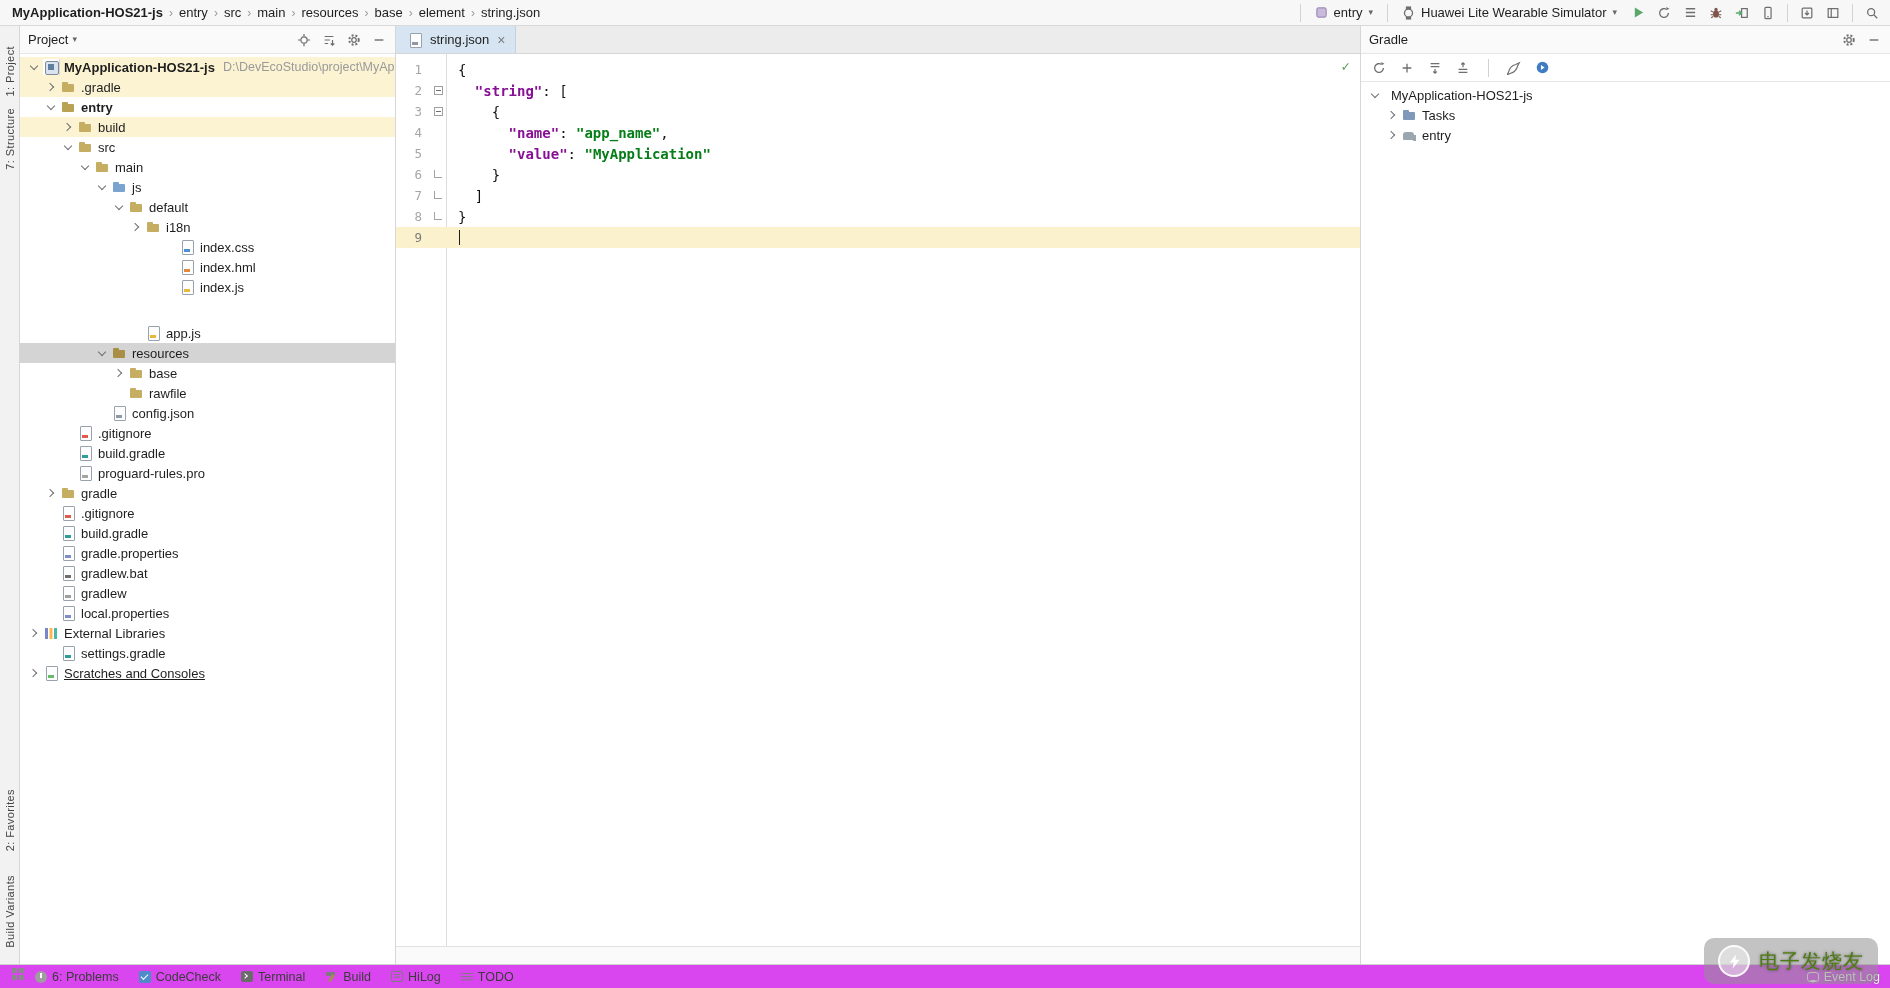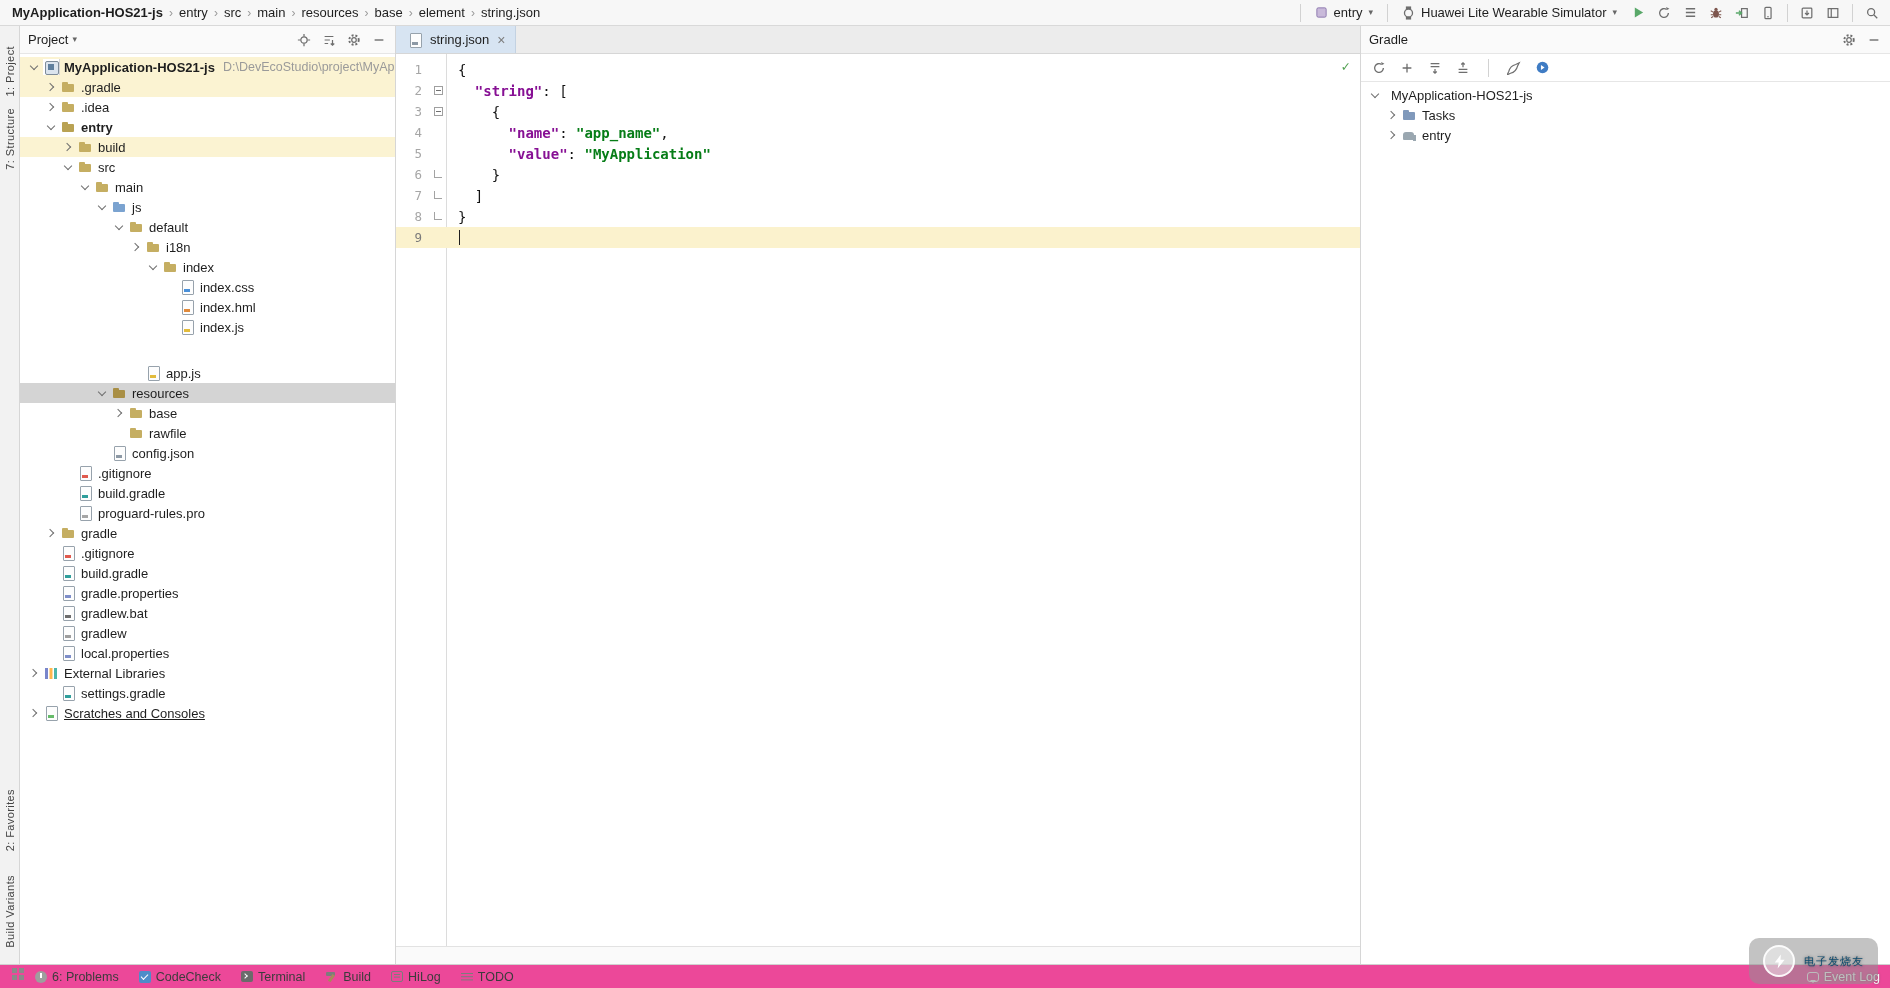--- a/index.html
+++ b/index.html
@@ -95,21 +95,21 @@
   .code span{white-space:pre}
   .caret-bar{display:inline-block;width:1px;height:15px;background:#1e1e1e;margin-left:1px}
   .inspect-ok{position:absolute;top:4px;right:10px;color:#52a152;font-weight:bold;font-size:14px}
   .editor-hscroll{height:18px;border-top:1px solid #e2e2e2;background:#fafafa;flex:none}
 
   
   .gradle{width:530px;border-left:1px solid #d6d6d6;display:flex;flex-direction:column;background:#fff;min-width:0}
   .gradle-toolbar{height:28px;display:flex;align-items:center;gap:12px;padding:0 10px;border-bottom:1px solid #e6e6e6;flex:none}
 
   
-  .statusbar{height:24px;background:#ec4899;border-top:1px solid #d0d0d0;display:flex;align-items:center;padding:0 10px;font-size:12.5px;color:#3c3c3c}
+  .statusbar{height:24px;background:#d946ef;border-top:1px solid #d0d0d0;display:flex;align-items:center;padding:0 10px;font-size:12.5px;color:#3c3c3c}
   .status-items{display:flex;align-items:center;gap:20px;margin-left:10px}
   .sb-item{display:flex;align-items:center;gap:5px;white-space:nowrap}
   .spacer{flex:1}
   .event-label{color:#f5f5f5;text-shadow:0 0 2px rgba(90,90,90,.8)}
   .sbi{display:inline-block;position:relative}
   .sbi-grid{width:5px;height:5px;background:#8a8a8a;box-shadow:7px 0 0 #8a8a8a,0 7px 0 #8a8a8a,7px 7px 0 #8a8a8a;margin:-6px 8px 6px 2px}
   .sbi-problems{width:12px;height:12px;border-radius:50%;background:#9e9e9e}
   .sbi-problems::after{content:"";position:absolute;left:5px;top:2px;width:2px;height:5px;background:#fff}
   .sbi-codecheck{width:12px;height:12px;background:#4e8cc9;border-radius:2px}
   .sbi-codecheck::after{content:"";position:absolute;left:2.5px;top:3px;width:6px;height:3px;border-left:1.6px solid #fff;border-bottom:1.6px solid #fff;transform:rotate(-45deg)}
@@ -121,21 +121,21 @@
   .sbi-hilog{width:12px;height:11px;border:1.4px solid #7c7c7c;border-radius:2px}
   .sbi-hilog::after{content:"";position:absolute;left:1.5px;top:1.8px;width:6px;height:1.4px;background:#7c7c7c;box-shadow:0 2.6px 0 #7c7c7c}
   .sbi-todo{width:12px;height:10px}
   .sbi-todo::before{content:"";position:absolute;left:0;top:1px;width:12px;height:1.6px;background:#7c7c7c;box-shadow:0 3.2px 0 #7c7c7c,0 6.4px 0 #7c7c7c}
   .sbi-eventlog{width:12px;height:10px;border:1.4px solid #f0f0f0;border-radius:3px}
   .sbi-eventlog::after{content:"";position:absolute;left:2px;bottom:-5px;border:3px solid transparent;border-top-color:#f0f0f0}
 
   
   .watermark{position:absolute;right:12px;bottom:4px;display:flex;align-items:center;gap:9px;background:rgba(145,145,145,.55);padding:7px 14px;border-radius:10px;pointer-events:none;z-index:5}
   .wm-circle{width:32px;height:32px;border-radius:50%;background:rgba(255,255,255,.45);border:2px solid rgba(255,255,255,.9);display:flex;align-items:center;justify-content:center}
-  .wm-text{color:#0c4a6e;font-size:11px;letter-spacing:1px;text-shadow:0 0 3px rgba(80,80,80,.9)}
+  .wm-text{color:#4d7c0f;font-size:20px;letter-spacing:1px;text-shadow:0 0 3px rgba(80,80,80,.9)}
 </style>
 </head>
 <body>
 
 <header class="topbar">
   <nav id="breadcrumbs" class="breadcrumbs">
       <span class="crumb first">MyApplication-HOS21-js</span>
       <span class="crumb-sep">›</span>
       <span class="crumb">entry</span>
       <span class="crumb-sep">›</span>
@@ -304,27 +304,20 @@
           <span class="path">D:\DevEcoStudio\project\MyAp</span>
         </div>
         <div class="tree-row yellow" style="padding-left: 23px;">
           <span class="chev closed">
             <i></i>
           </span>
           <span class="ti folder"></span>
           <span class="tl">.gradle</span>
         </div>
         <div class="tree-row" style="padding-left: 23px;">
-          <span class="chev closed">
-            <i></i>
-          </span>
-          <span class="ti folder"></span>
-          <span class="tl">.idea</span>
-        </div>
-        <div class="tree-row" style="padding-left: 23px;">
           <span class="chev open">
             <i></i>
           </span>
           <span class="ti module"></span>
           <span class="tl b">entry</span>
         </div>
         <div class="tree-row yellow" style="padding-left: 40px;">
           <span class="chev closed">
             <i></i>
           </span>
@@ -358,27 +351,20 @@
           </span>
           <span class="ti folder"></span>
           <span class="tl">default</span>
         </div>
         <div class="tree-row" style="padding-left: 108px;">
           <span class="chev closed">
             <i></i>
           </span>
           <span class="ti folder"></span>
           <span class="tl">i18n</span>
-        </div>
-        <div class="tree-row" style="padding-left: 125px;">
-          <span class="chev open">
-            <i></i>
-          </span>
-          <span class="ti folder"></span>
-          <span class="tl">index</span>
         </div>
         <div class="tree-row" style="padding-left: 142px;">
           <span class="chev none"></span>
           <span class="ti doc file-css"></span>
           <span class="tl">index.css</span>
         </div>
         <div class="tree-row" style="padding-left: 142px;">
           <span class="chev none"></span>
           <span class="ti doc file-hml"></span>
           <span class="tl">index.hml</span>

